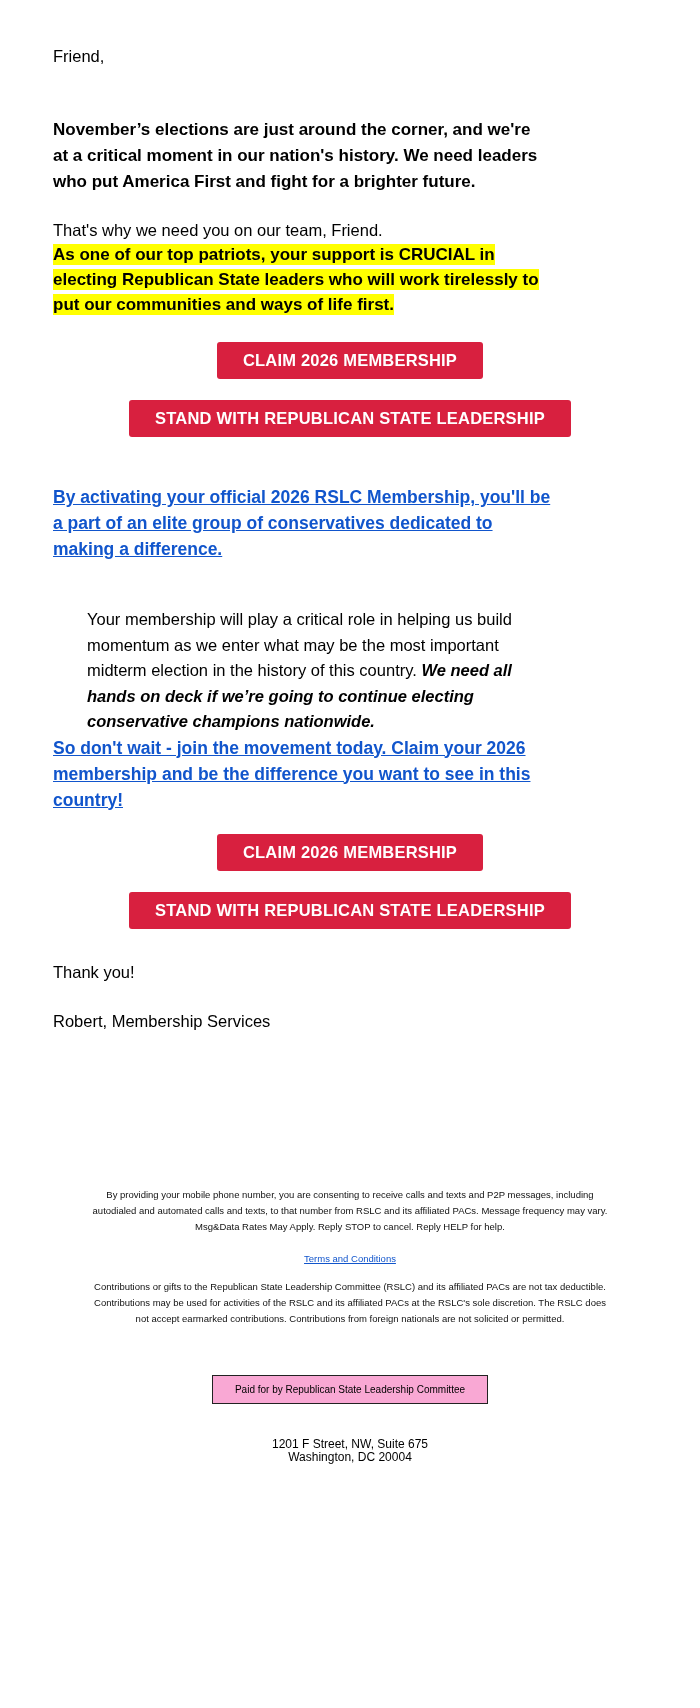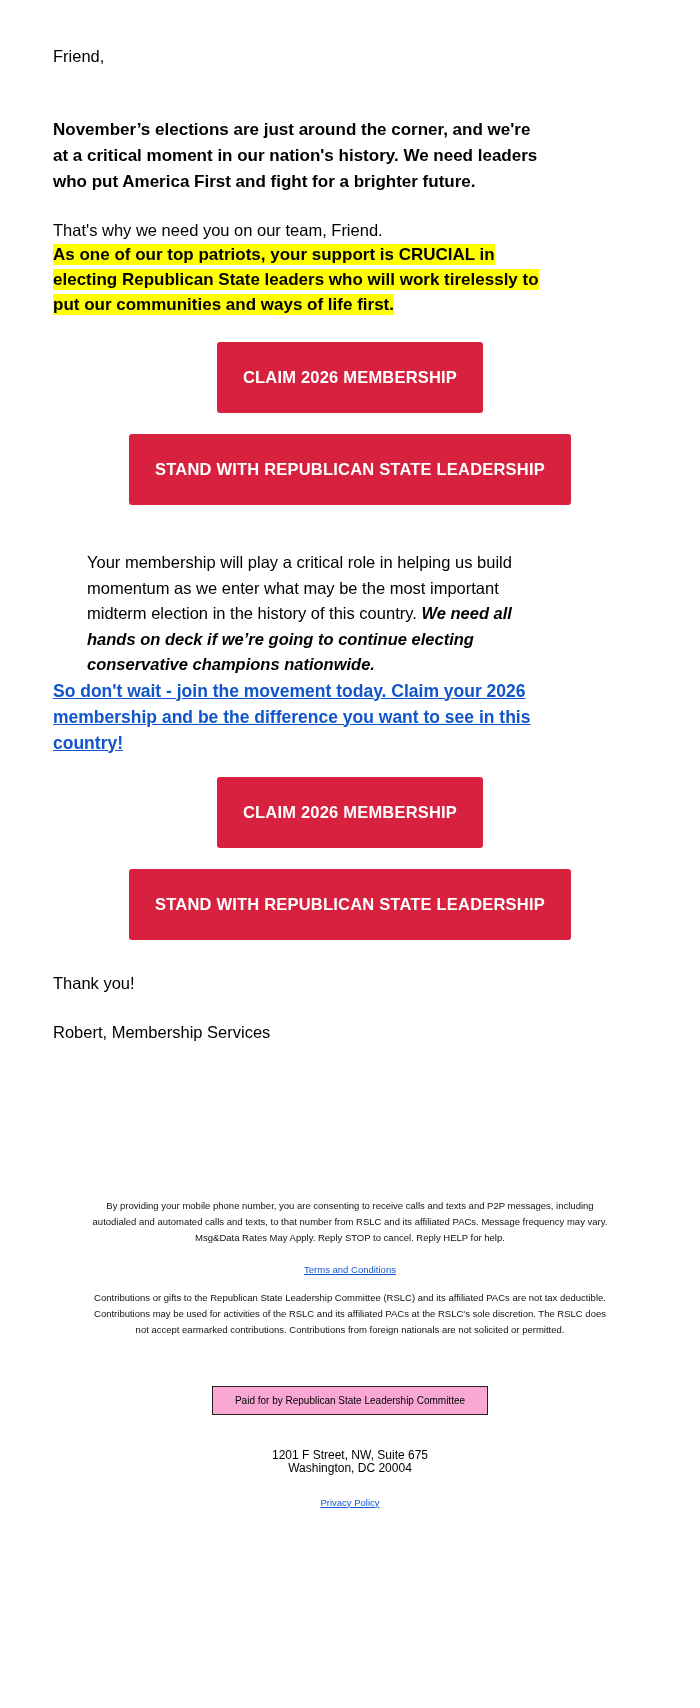--- a/index.html
+++ b/index.html
@@ -49,21 +49,21 @@
   .btn-row-2 { margin-top: 21px; }
   .btn-row-3 { margin-top: 21px; }
   .btn-row-4 { margin-top: 21px; }
   .btn {
     display: inline-block;
     background: #d8203f;
     color: #ffffff;
     font-weight: bold;
     font-size: 16.5px;
     line-height: 19px;
-    padding: 26px 26px;
+    padding: 9px 26px;
     border-radius: 3px;
     text-decoration: none;
     cursor: pointer;
     letter-spacing: 0.2px;
   }
 
   .blue-link {
     color: #1155cc;
     font-weight: bold;
     font-size: 17.5px;
@@ -153,20 +153,23 @@
 put our communities and ways of life first.</mark></p>
 
   <div class="btn-row btn-row-1">
     <a class="btn">CLAIM 2026 MEMBERSHIP</a>
   </div>
 
   <div class="btn-row btn-row-2">
     <a class="btn">STAND WITH REPUBLICAN STATE LEADERSHIP</a>
   </div>
 
+  <p class="blue-link blue-link-1">By activating your official 2026 RSLC Membership, you'll be
+a part of an elite group of conservatives dedicated to
+making a difference.</p>
 
 
   <p class="body-para"><span>Your membership will play a critical role in helping us build
 momentum as we enter what may be the most important
 midterm election in the history of this country. </span><span class="em">We need all
 hands on deck if we’re going to continue electing
 conservative champions nationwide.</span></p>
 
   <p class="blue-link blue-link-2">So don't wait - join the movement today. Claim your 2026
 membership and be the difference you want to see in this
@@ -200,19 +203,16 @@
 
     <div class="paid-wrap">
       <div class="paid-box">
         <span>Paid for by Republican State Leadership Committee</span>
       </div>
     </div>
 
     <p class="address">1201 F Street, NW, Suite 675
 Washington, DC 20004</p>
 
-    <div class="privacy-wrap">
-      <a class="fine-link">Privacy Policy</a>
-    </div>
 
   </div>
 
 </div>
 
 </body></html>

